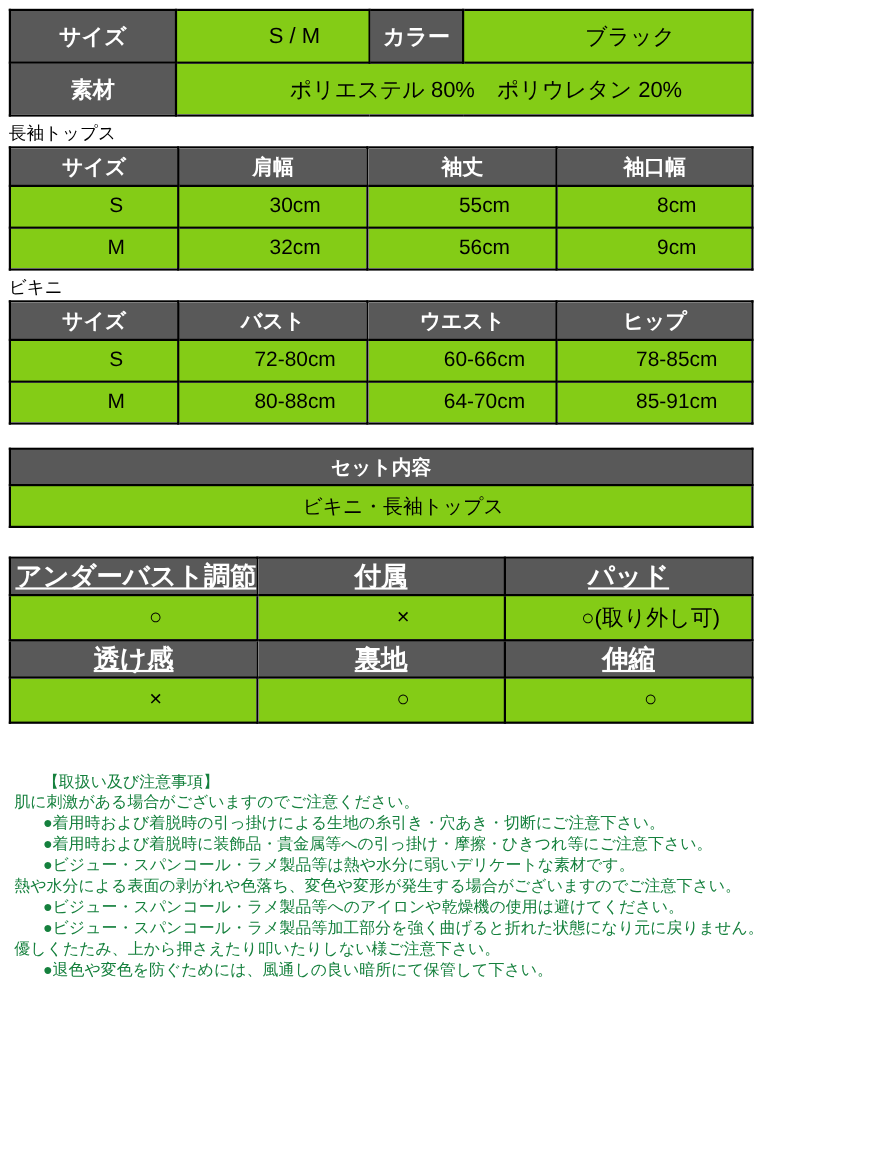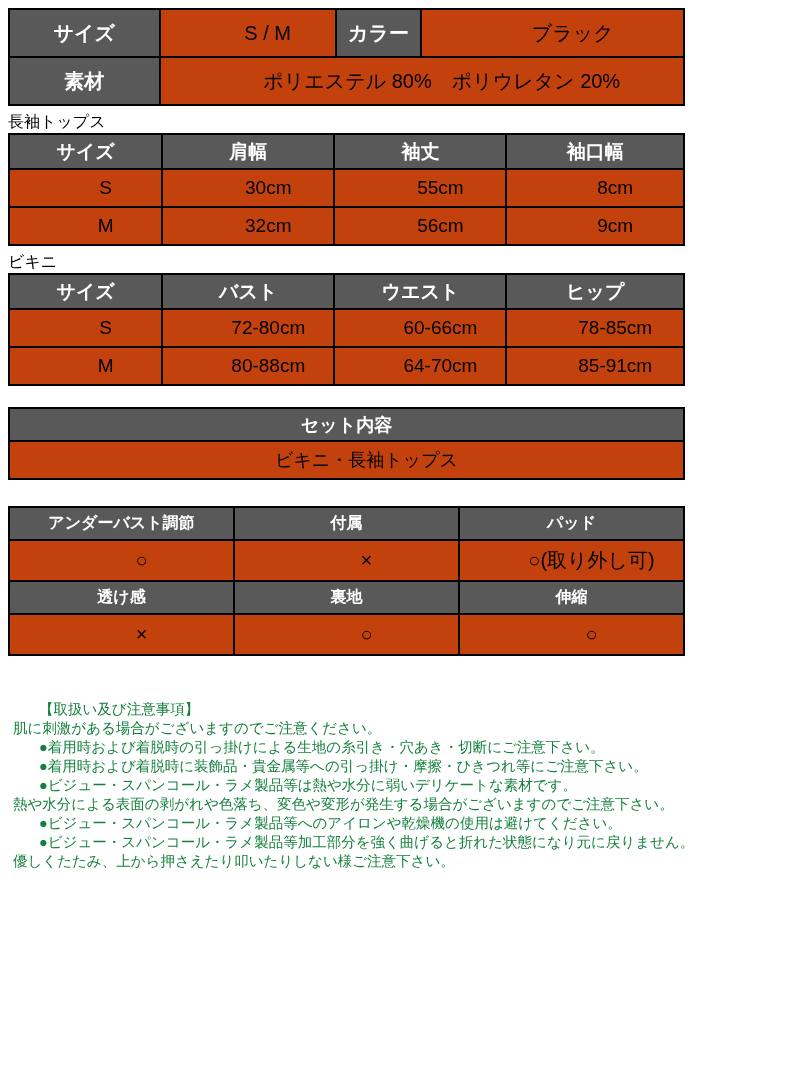--- a/index.html
+++ b/index.html
@@ -32,21 +32,21 @@
     padding: 0 4px;
     overflow: hidden;
     white-space: nowrap;
   }
   td.hd {
     background: #595959;
     color: #ffffff;
     font-weight: bold;
   }
   td.val {
-    background: #c2410c;
+    background: #84cc16;
     color: #000000;
     font-weight: normal;
     padding-left: 44px;
   }
   
   .spec-table td { height: 46px; font-size: 20px; }
   
   .meas-table td.hd { height: 33px; font-size: 19px; }
   .meas-table td.val { height: 36px; font-size: 19px; }
   .section-title {
@@ -54,21 +54,21 @@
     line-height: 18px;
     margin: 7px 0 2px 0;
     color: #000000;
   }
   
   .set-table { margin-top: 21px; }
   .set-table td.hd { height: 31px; font-size: 18px; }
   .set-table td.val { height: 36px; font-size: 18px; }
   
   .feature-table { margin-top: 26px; }
-  .feature-table td.hd { height: 31px; font-size: 16px; }
+  .feature-table td.hd { height: 31px; font-size: 24px; text-decoration: underline; }
   .feature-table td.val { height: 39px; font-size: 20px; }
   
   .notes {
     margin-top: 44px;
     padding-left: 5px;
     font-size: 14.5px;
     line-height: 19px;
     color: #15803d;
   }
   .note-line { white-space: nowrap; }
@@ -204,15 +204,16 @@
   <div class="notes">
     <div class="note-line indent">【取扱い及び注意事項】</div>
     <div class="note-line">肌に刺激がある場合がございますのでご注意ください。</div>
     <div class="note-line indent">●着用時および着脱時の引っ掛けによる生地の糸引き・穴あき・切断にご注意下さい。</div>
     <div class="note-line indent">●着用時および着脱時に装飾品・貴金属等への引っ掛け・摩擦・ひきつれ等にご注意下さい。</div>
     <div class="note-line indent">●ビジュー・スパンコール・ラメ製品等は熱や水分に弱いデリケートな素材です。</div>
     <div class="note-line">熱や水分による表面の剥がれや色落ち、変色や変形が発生する場合がございますのでご注意下さい。</div>
     <div class="note-line indent">●ビジュー・スパンコール・ラメ製品等へのアイロンや乾燥機の使用は避けてください。</div>
     <div class="note-line indent">●ビジュー・スパンコール・ラメ製品等加工部分を強く曲げると折れた状態になり元に戻りません。</div>
     <div class="note-line">優しくたたみ、上から押さえたり叩いたりしない様ご注意下さい。</div>
+    <div class="note-line indent">●退色や変色を防ぐためには、風通しの良い暗所にて保管して下さい。</div>
   </div>
 
 </div>
 
 </body></html>

